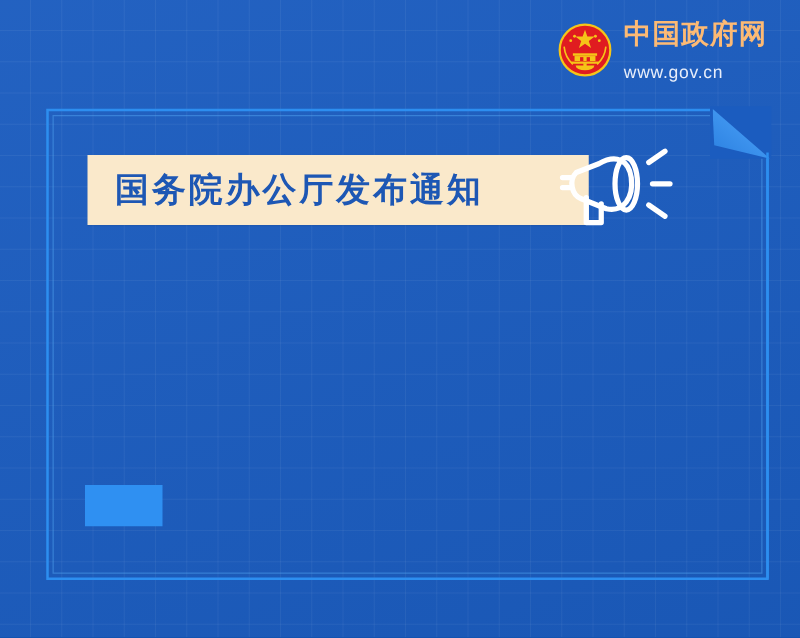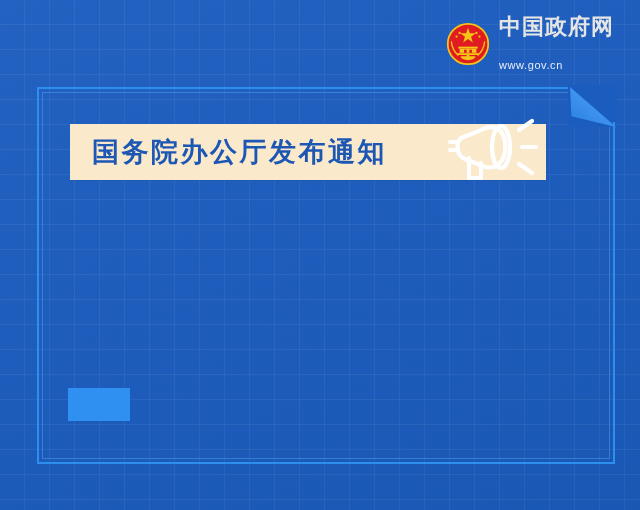--- a/index.html
+++ b/index.html
@@ -50,31 +50,31 @@
     flex: 0 0 auto;
     display: block;
   }
   .logo-text {
     display: flex;
     flex-direction: column;
     justify-content: center;
     line-height: 1;
   }
   .logo-cn {
-    color: #e5e5e5;
+    color: #fdba74;
     font-size: 22px;
     font-weight: 700;
     letter-spacing: 1px;
     white-space: nowrap;
   }
   .logo-url {
     color: #e8eefa;
-    font-size: 11px;
+    font-size: 14px;
     letter-spacing: 0.6px;
-    margin-top: 22px;
+    margin-top: 12px;
     white-space: nowrap;
   }
 
   
   .frame {
     position: absolute;
     left: 37px;
     top: 87px;
     width: 578px;
     height: 377px;
@@ -120,21 +120,21 @@
     height: 341px;
     background: #2d8ef0;
     pointer-events: none;
   }
 
   
   .notice-banner {
     position: absolute;
     left: 70px;
     top: 124px;
-    width: 476px;
+    width: 401px;
     height: 56px;
     background: #fae9cb;
     display: flex;
     align-items: center;
     box-shadow: 0 1px 0 rgba(0,0,0,0.06);
   }
   .notice-text {
     color: #1d57b4;
     font-size: 27px;
     font-weight: 700;

